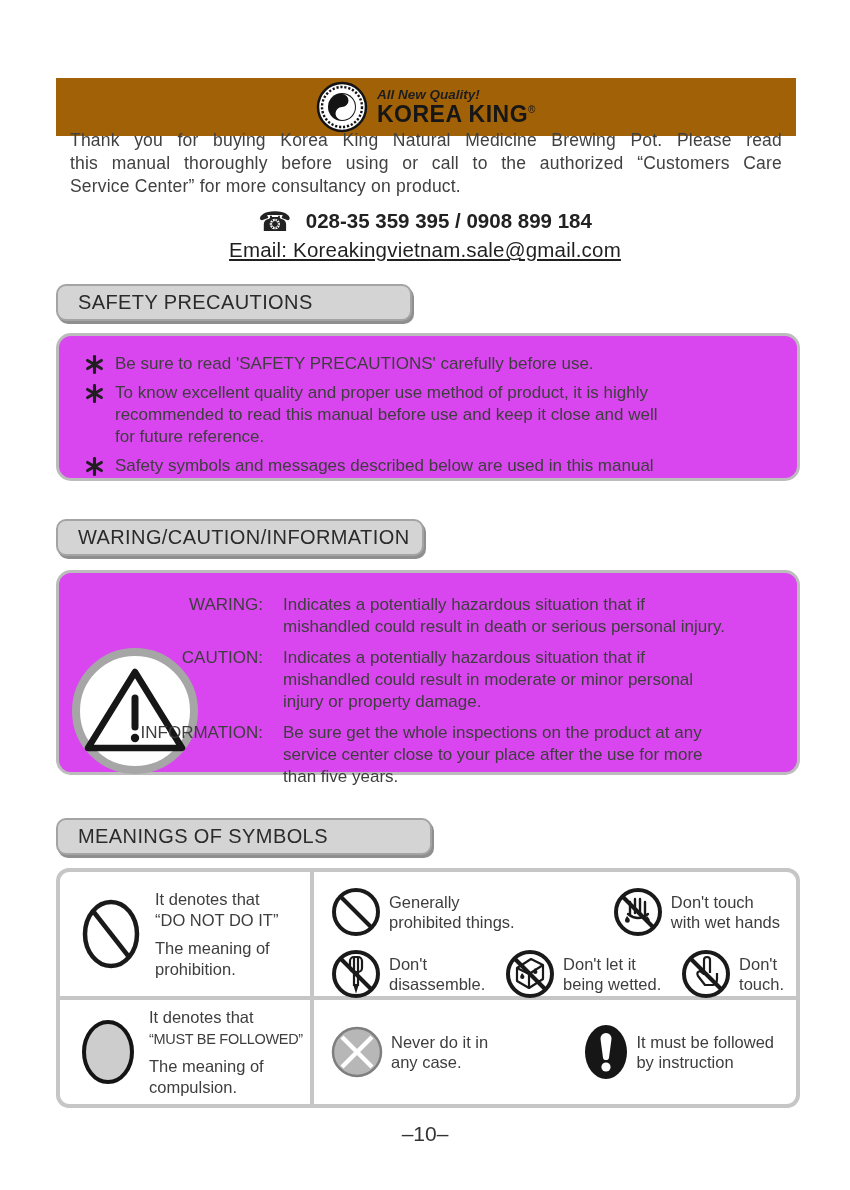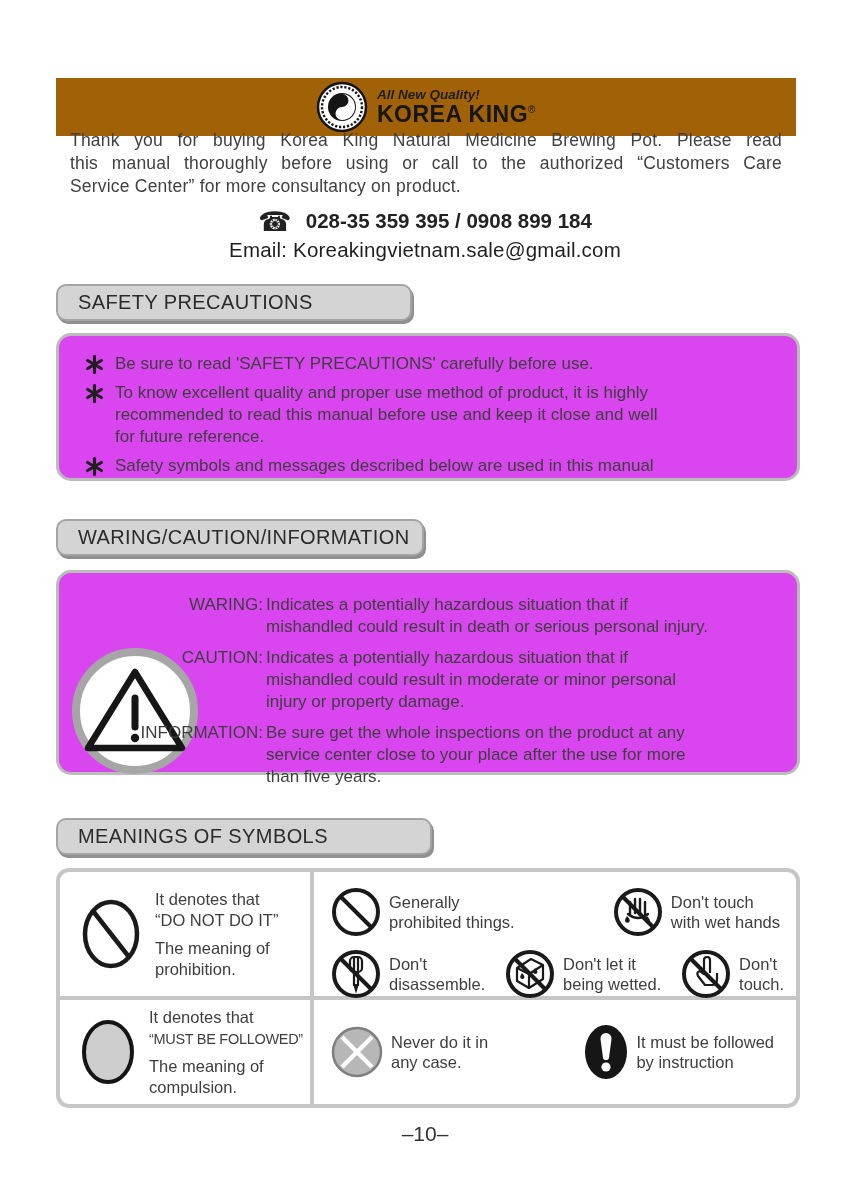--- a/index.html
+++ b/index.html
@@ -28,21 +28,21 @@
   .jline{text-align:justify;text-align-last:justify;}
 
   
   .phone-line{
     position:absolute;left:0;top:206px;width:850px;text-align:center;
     font-size:20.5px;font-weight:bold;color:#222;
   }
   .phone-glyph{font-family:"DejaVu Sans", sans-serif;font-size:27px;vertical-align:-3px;margin-right:14px;}
   .email-line{
     position:absolute;left:0;top:238px;width:850px;text-align:center;
-    font-size:20.5px;color:#1f1f1f;letter-spacing:.2px;
+    font-size:20.5px;color:#1f1f1f;letter-spacing:.2px;text-decoration:underline;
   }
 
   
   .heading-box{
     position:absolute;left:56px;height:37px;box-sizing:border-box;
     background:#d4d4d4;border:2px solid #a4a4a4;border-radius:10px;
     box-shadow:2px 3px 0 #8f8f8f;
     display:flex;align-items:center;padding:0 20px;
     font-size:20px;color:#2b2b2b;letter-spacing:.4px;
   }
@@ -56,21 +56,21 @@
     background:#d946ef;border:3px solid #bcbcbc;border-radius:15px;
   }
   #safety-panel{top:333px;height:148px;padding:17px 20px 0 14px;}
   .bullet-row{display:grid;grid-template-columns:42px 1fr;align-items:start;margin-bottom:7px;}
   .bullet-star{display:flex;justify-content:center;padding-top:2px;}
   .bullet-text{font-size:17px;line-height:22px;color:#3e3e3e;}
 
   #warning-panel{top:570px;height:205px;}
   .warning-icon-wrap{position:absolute;left:10px;top:72px;}
   .warning-items{position:absolute;left:0;top:21px;width:100%;}
-  .warning-item{display:grid;grid-template-columns:204px 1fr;column-gap:3px;margin-bottom:9px;}
+  .warning-item{display:grid;grid-template-columns:204px 1fr;column-gap:20px;margin-bottom:9px;}
   .warning-label{text-align:right;font-size:17px;line-height:22px;color:#3e3e3e;}
   .warning-text{font-size:17px;line-height:22px;color:#3e3e3e;}
 
   
   #symbols-table{
     position:absolute;left:56px;top:868px;width:744px;height:240px;box-sizing:border-box;
     border:4px solid #c6c6c6;border-radius:13px;
     display:grid;grid-template-columns:254px 1fr;grid-template-rows:128px 1fr;
   }
   .cell{box-sizing:border-box;}

